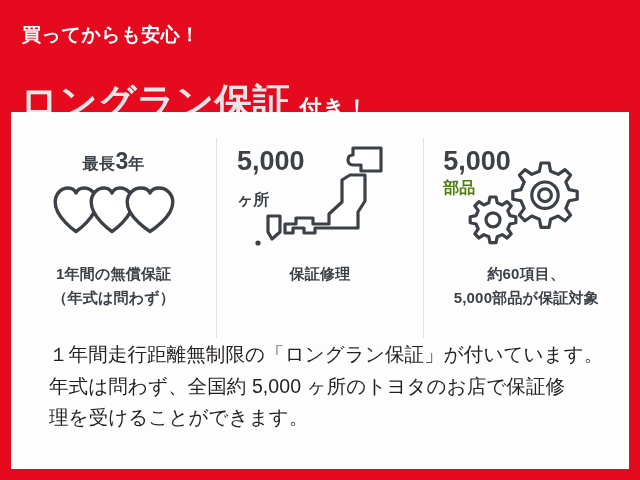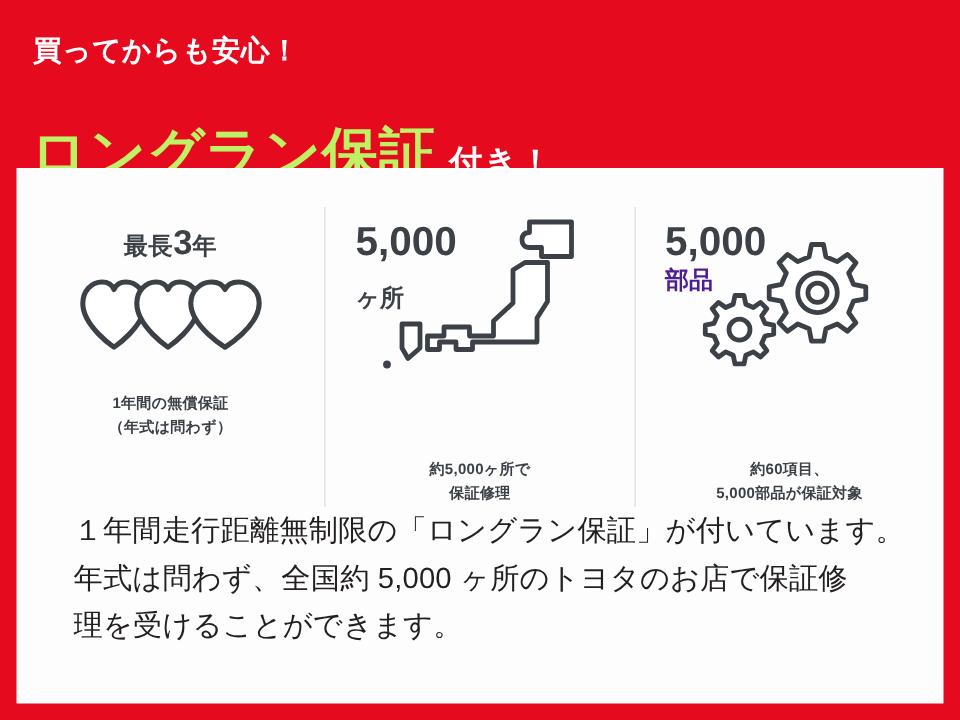--- a/index.html
+++ b/index.html
@@ -44,21 +44,21 @@
   }
   .header-main {
     position: absolute;
     left: 20px;
     top: 57px;
     display: flex;
     align-items: baseline;
     white-space: nowrap;
   }
   .header-main-strong {
-    color: #bef264;
+    color: #e5e5e5;
     font-size: 38px;
     font-weight: bold;
     letter-spacing: 0px;
     line-height: 1;
   }
   .header-main-suffix {
     color: #ffffff;
     font-size: 22px;
     font-weight: bold;
     line-height: 1;
@@ -90,34 +90,33 @@
   .feature-col {
     position: relative;
     flex: 1 1 0;
     display: flex;
     flex-direction: column;
     align-items: center;
     box-sizing: border-box;
   }
   .feature-col + .feature-col {
     border-left: 1px solid #e4e4e4;
-    justify-content: space-between;
   }
 
   .feature-visual {
     position: relative;
     width: 190px;
     height: 118px;
   }
 
   .feature-caption {
     margin-top: 6px;
     text-align: center;
     color: #3c4147;
-    font-size: 10px;
+    font-size: 15px;
     font-weight: bold;
     line-height: 1.62;
     letter-spacing: 0.2px;
     white-space: nowrap;
   }
 
   
   .vis-heading {
     position: absolute;
     color: #3c4147;
@@ -192,21 +191,21 @@
     display: block;
     font-size: 27px;
     font-weight: bold;
     color: #3c4147;
     line-height: 1;
   }
   .c3-heading .unit {
     display: block;
     font-size: 16px;
     font-weight: bold;
-    color: #4c1d95;
+    color: #4d7c0f;
     margin-top: 5px;
     line-height: 1;
   }
   .c3-gears {
     position: absolute;
     left: 34px;
     top: 18px;
   }
 
   
@@ -293,21 +292,20 @@
             </svg>
           </div>
 
           <div class="vis-heading c2-heading">
             <span class="num">5,000</span>
             <span class="unit">ヶ所</span>
           </div>
 
         </div>
         <div class="feature-caption">
-          <div>約5,000ヶ所で</div>
           <div>保証修理</div>
         </div>
       </div>
 
       <div class="feature-col">
         <div class="feature-visual">
 
           <div class="c3-gears">
             <svg width="130" height="100" viewBox="0 0 130 100" fill="none" xmlns="http://www.w3.org/2000/svg" aria-hidden="true">
               <g stroke="#3c4147" stroke-width="3.2" fill="#ffffff" stroke-linejoin="round" stroke-linecap="round">

